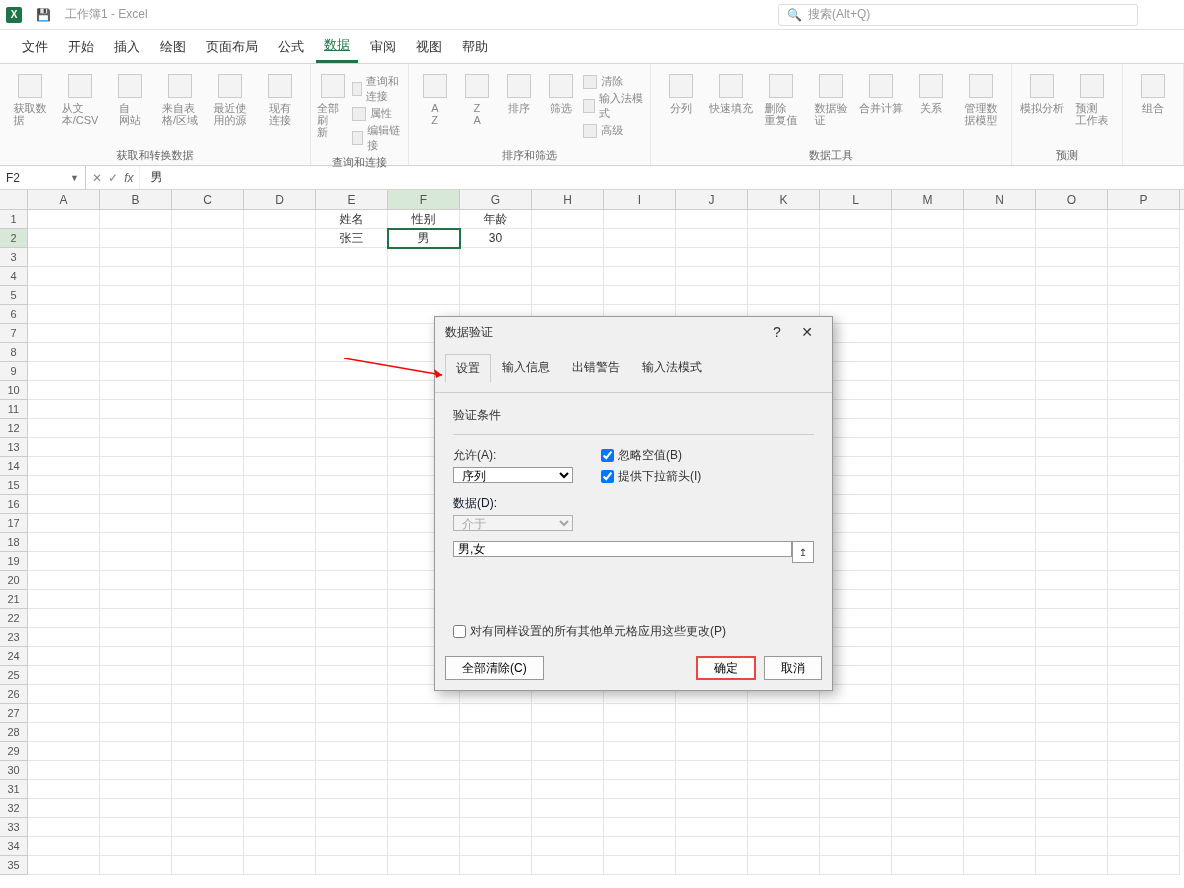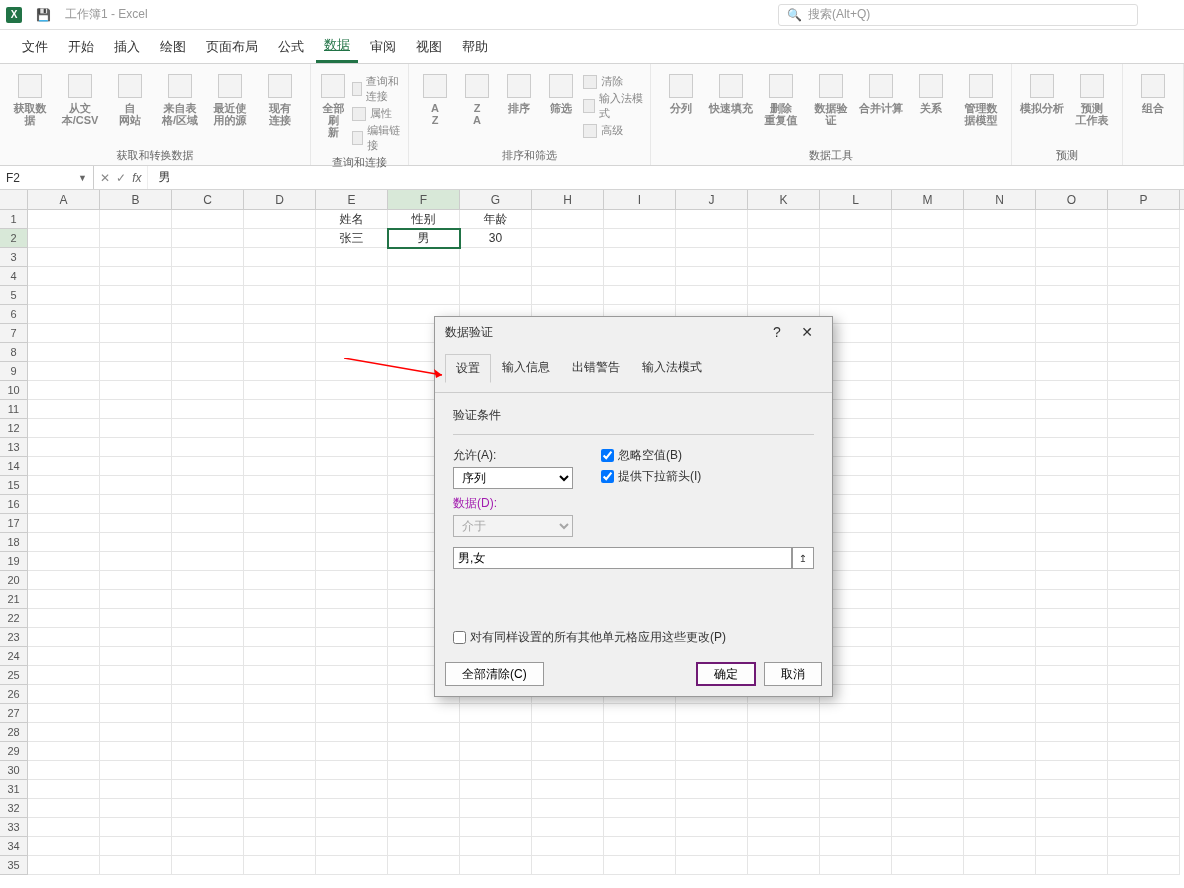--- a/index.html
+++ b/index.html
@@ -18,28 +18,28 @@
     .tabs .tab { padding: 6px 8px; font-size: 13px; color: #333; cursor:pointer; }
     .tabs .tab.active { color:#217346; border-bottom: 3px solid #217346; font-weight: 500; text-decoration: underline; }
     
     
     .ribbon { height: 102px; background: #fafafa; border-bottom: 1px solid #d4d4d4; display:flex; }
     .ribbon-group { display:flex; flex-direction:column; align-items:center; padding: 4px 6px 2px 6px; border-right: 1px solid #e8e8e8; }
     .ribbon-group .btns { display:flex; gap: 2px; flex:1; align-items:flex-start; }
     .ribbon-group .grp-label { font-size:11px; color:#666; padding-top:2px; }
     .rbn-btn { display:flex; flex-direction:column; align-items:center; justify-content:flex-start; width: 48px; padding-top: 6px; color:#888; cursor: default; }
     .rbn-btn .ic { width:24px; height:24px; border:1px solid #ccc; background:#f3f3f3; margin-bottom:4px; }
-    .rbn-btn .lbl { font-size:11px; text-align:center; line-height:12px;font-weight:bold; }
+    .rbn-btn .lbl { font-size:11px; text-align:left; line-height:12px; }
     .rbn-mini { display:flex; flex-direction:column; gap:2px; padding-top:6px; }
     .rbn-mini .mini-row { display:flex; align-items:center; gap:4px; font-size:11px; color:#888; }
     .rbn-mini .mini-row .mic { width:14px; height:14px; background:#eee; border:1px solid #ccc; }
     
     
     .formula-bar { height: 24px; display:flex; align-items:center; border-bottom:1px solid #d4d4d4; }
-    .name-box { width: 94px; border-right:1px solid #ccc; padding: 0 6px; display:flex; align-items:center; justify-content:space-between; height:100%; font-size:12px; }
+    .name-box { width: 86px; border-right:1px solid #ccc; padding: 0 6px; display:flex; align-items:center; justify-content:space-between; height:100%; font-size:12px; }
     .name-box .dd { color:#666; font-size:9px; }
     .fx-ctrls { display:flex; align-items:center; gap:6px; padding:0 6px; color:#888; border-right:1px solid #eee; height:100%;}
     .fx-ctrls .fx { font-style: italic; color:#666; }
     .formula-input { flex:1; padding:0 10px; font-size:12px; }
     
     
     .grid-container { position:relative; }
     .col-headers { display:flex; height:20px; background:#f3f3f3; border-bottom:1px solid #ccc; }
     .corner { width:28px; border-right:1px solid #ccc; background:#f3f3f3; }
     .col-h { width:72px; border-right:1px solid #ccc; text-align:center; font-size:12px; color:#555; line-height:20px; background:#f3f3f3; }
@@ -56,38 +56,38 @@
     .dlg-title { height:30px; display:flex; align-items:center; padding:0 10px; font-size:12px; }
     .dlg-title .spacer { flex:1; }
     .dlg-title .help, .dlg-title .close { width:30px; text-align:center; font-size:14px; cursor:pointer; }
     .dlg-tabs { display:flex; padding: 6px 10px 10px 10px; border-bottom:1px solid #ccc; }
     .dlg-tab { padding:5px 10px; font-size:12px; border:1px solid transparent; cursor:pointer; }
     .dlg-tab.active { background:#f0f0f0; border:1px solid #ccc; border-bottom:1px solid #f0f0f0; position:relative; top:1px; }
     .dlg-body { padding: 14px 18px 6px 18px; background:#f0f0f0; }
     .dlg-body .section-head { font-size:12px; margin-bottom:10px; }
     .dlg-body .field-row { display:flex; align-items:center; gap:18px; margin-bottom:4px; }
     .dlg-body label.lbl { font-size:12px; display:block; margin-bottom:3px; }
-    .dlg-body select, .dlg-body input[type=text] { height:22px; border:1px solid #999; background:#fff; font-size:12px; padding:0 4px; }
+    .dlg-body select, .dlg-body input[type=text] { height:16px; border:1px solid #999; background:#fff; font-size:12px; padding:0 4px; }
     .dlg-body select:disabled { background:#f5f5f5; color:#888; }
     .dlg-body .chk-row { display:flex; align-items:center; gap:4px; font-size:12px; margin-bottom:4px;}
     .dlg-body .source-row { display:flex; gap:0; }
     .dlg-body .source-row input { flex:1; }
     .dlg-body .source-btn { width:22px; height:22px; border:1px solid #999; background:#fff; display:flex; align-items:center; justify-content:center; font-size:10px; cursor:pointer;}
     .dlg-body .hr { border-top:1px solid #ccc; margin: 6px 0 12px 0; }
     .dlg-footer { display:flex; padding: 6px 10px 10px 10px; gap:8px; }
     .dlg-footer .spacer { flex:1; }
     .dlg-footer button { height:24px; padding:0 16px; font-size:12px; border:1px solid #999; background:#fdfdfd; cursor:pointer; }
-    .dlg-footer button.primary { border:2px solid #701a75; }
+    .dlg-footer button.primary { border:2px solid #ef4444; }
     
     
     .arrow { position:absolute; left:344px; top:358px; z-index:11; }
     .arrow svg line { stroke:#ff0000; stroke-width:1.5; }
     .arrow svg polygon { fill:#ff0000; }
     
-    .disabled-text { color:#a21caf; }
+    .disabled-text { color:#0f172a; }
   </style>
 </head>
 <body>
 
 <div class="titlebar">
   <div class="app-icon">X</div>
   <span class="save-icon">💾</span>
   <span class="doc-title">工作簿1 - Excel</span>
   <div class="search-box">
     <span class="si">🔍</span>

